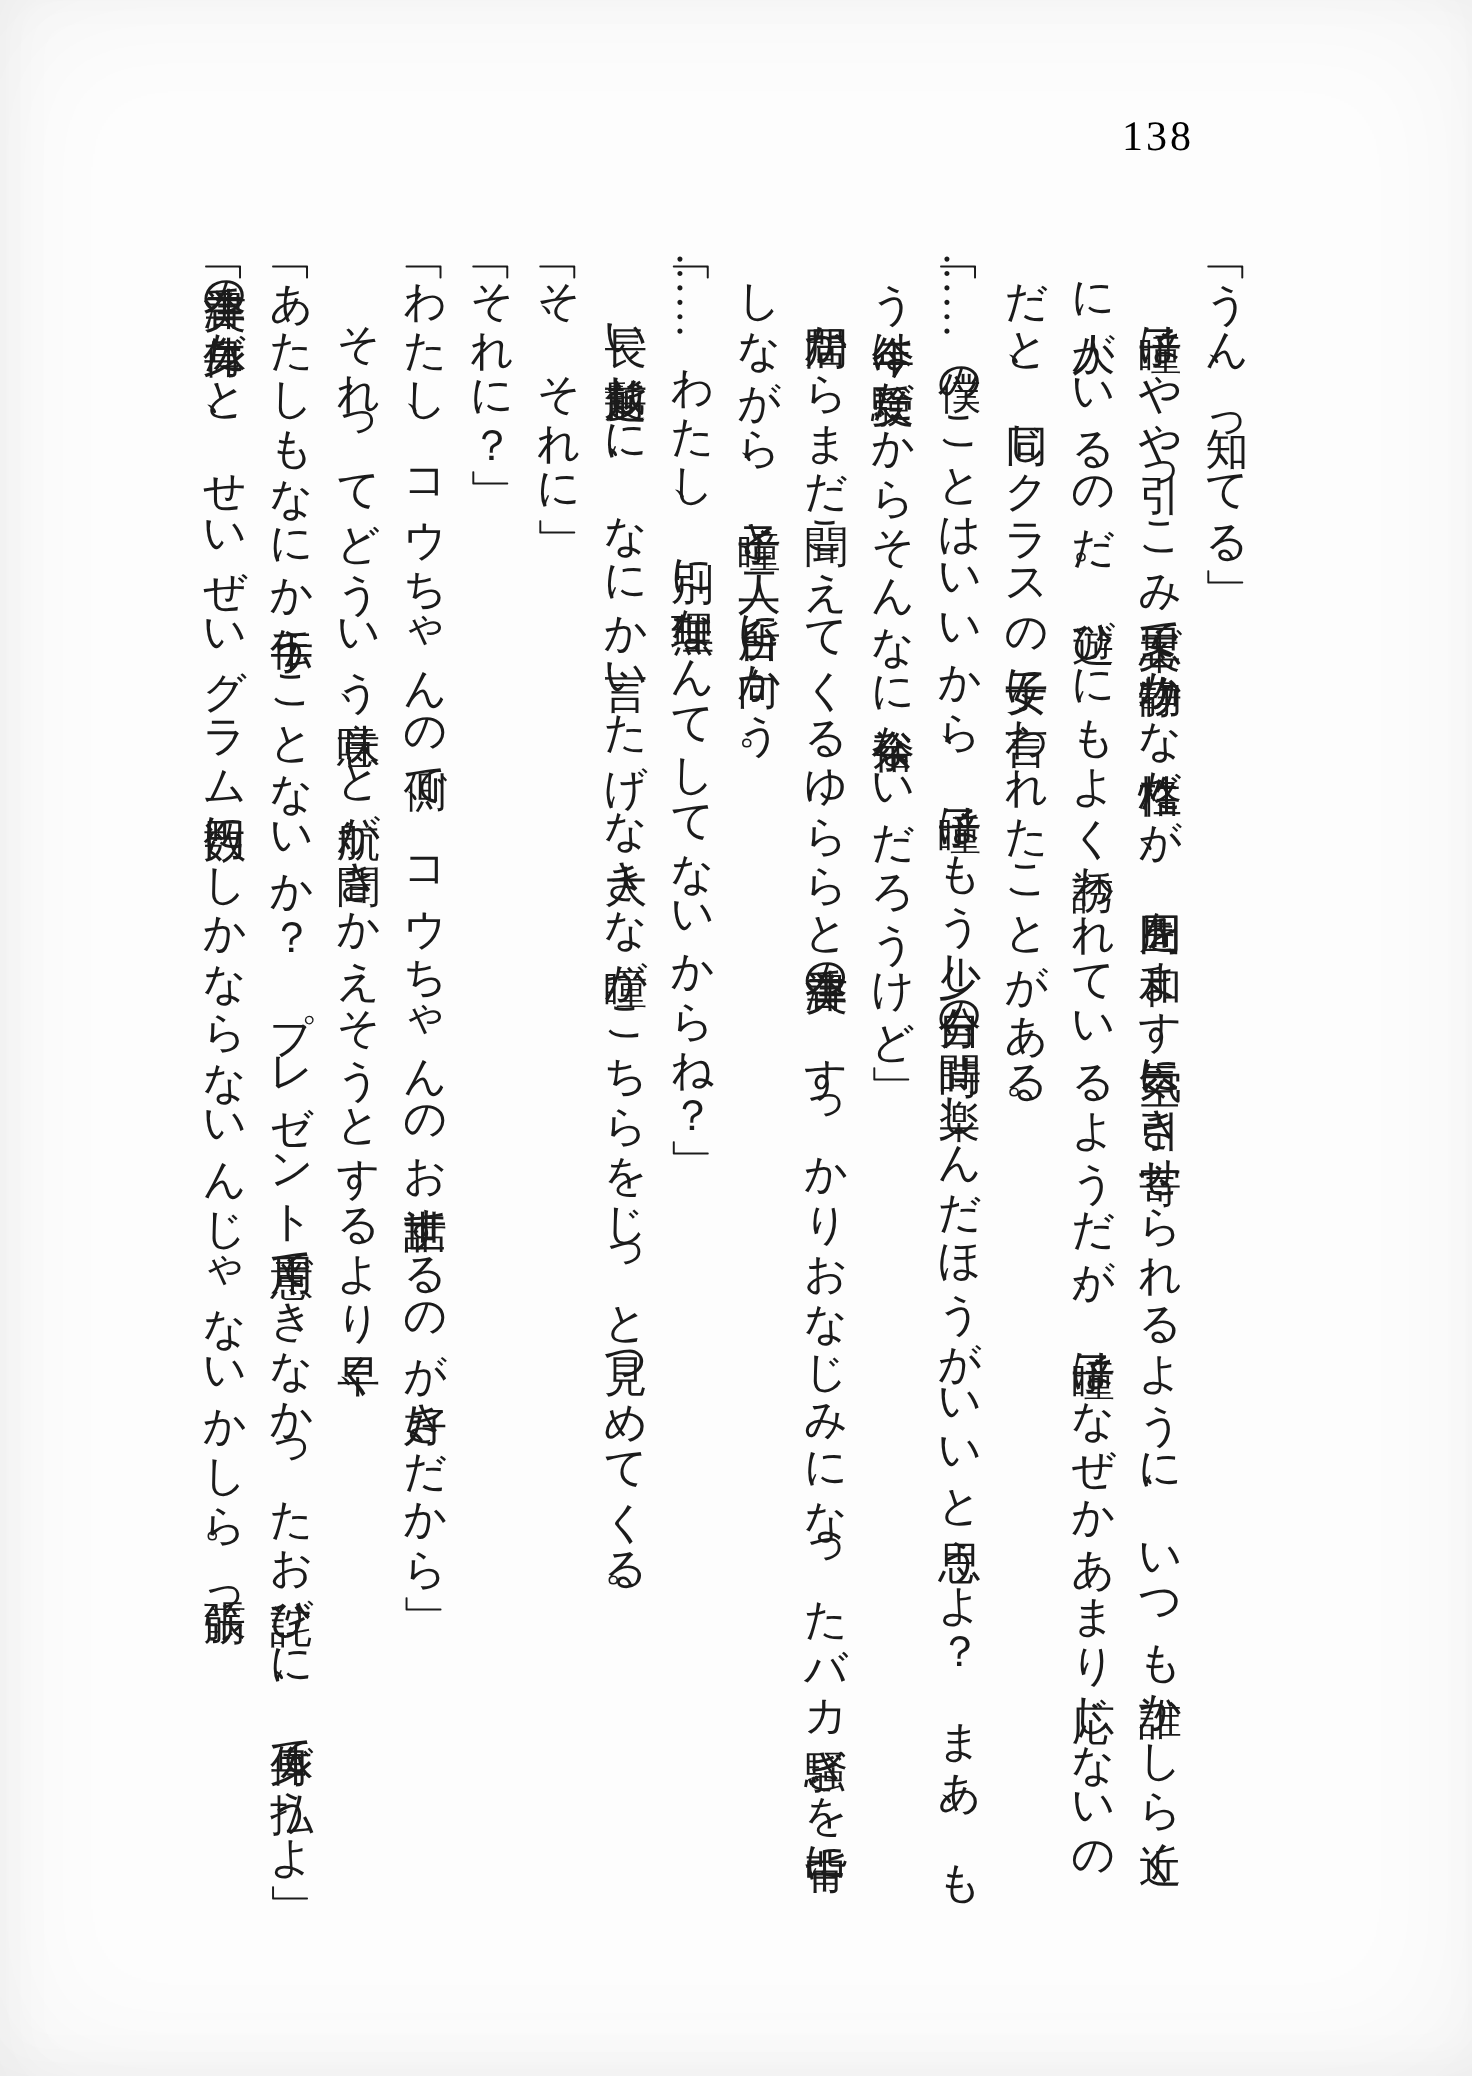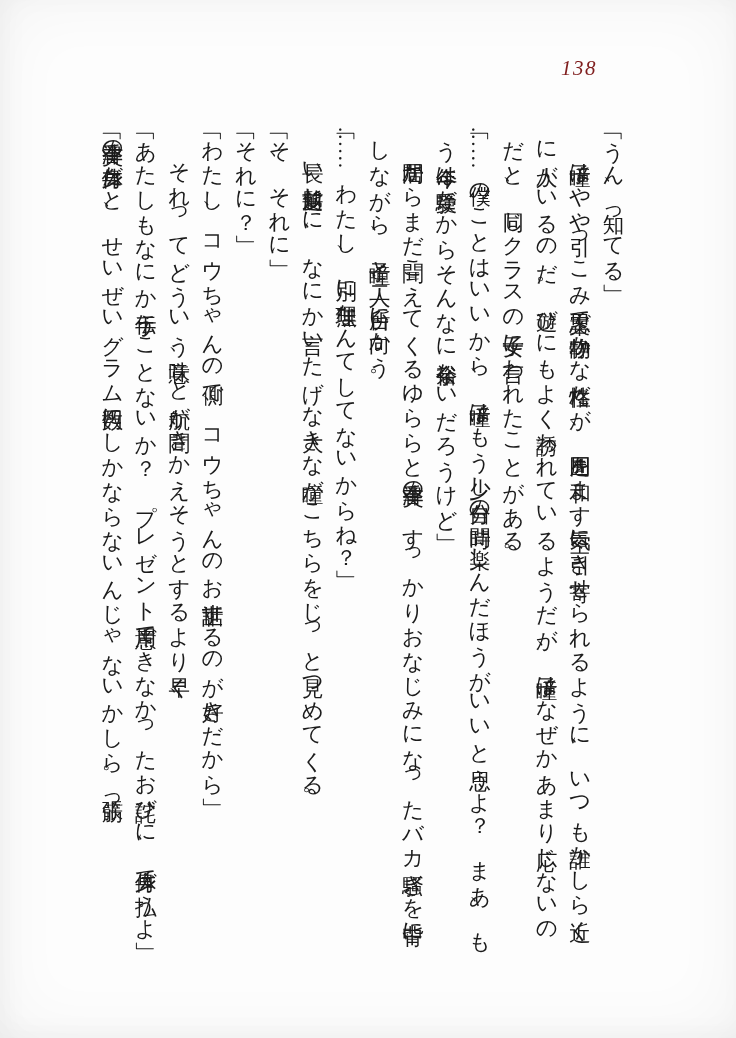--- a/index.html
+++ b/index.html
@@ -20,24 +20,23 @@
     
     box-shadow:
       inset 0 0 70px rgba(0,0,0,0.045),
       inset 10px 0 25px rgba(0,0,0,0.025),
       inset 0 -10px 25px rgba(0,0,0,0.02);
   }
   .page-number {
     position: absolute;
     top: 56px;
     left: 561px;
-    font-style: italic;
     font-size: 21px;
     letter-spacing: 1.5px;
-    color: #7f1d1d;
+    color: #000000;
   }
   .text-block {
     position: absolute;
     top: 126px;
     right: 107px;
     height: 820px;
     width: 580px;
     writing-mode: vertical-rl;
     text-orientation: mixed;
     font-size: 21.5px;

